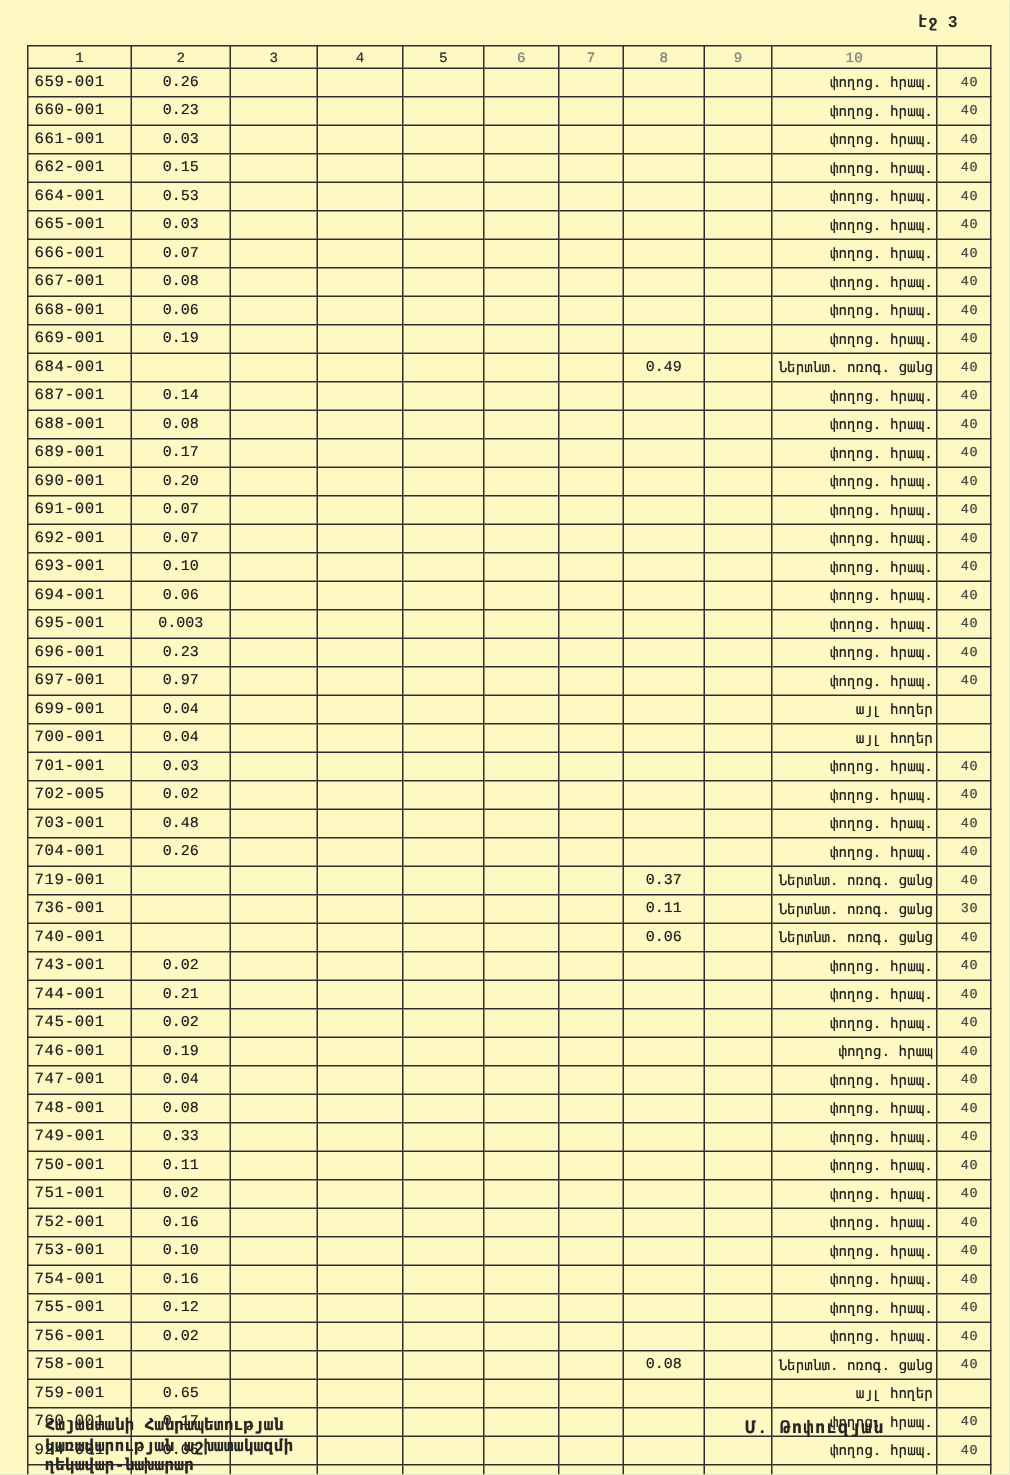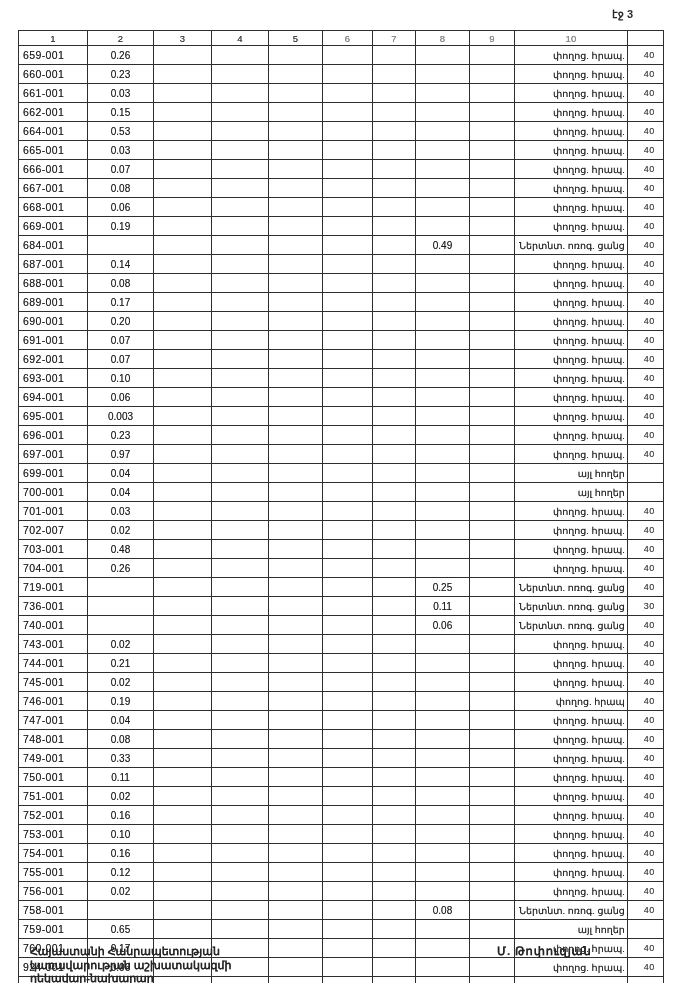--- a/index.html
+++ b/index.html
@@ -1,18 +1,18 @@
 <!DOCTYPE html>
 <html><head>
 <meta charset="utf-8">
 <style>
   html,body{margin:0;padding:0;background:#e8e8e6;}
   .page{
-    position:relative;width:673px;height:983px;background:#ffffff;
-    font-family:Liberation Sans, sans-serif;color:#1f1f1f;overflow:hidden;
+    position:relative;width:673px;height:983px;background:#fef9c3;
+    font-family:Liberation Mono, monospace;color:#1f1f1f;overflow:hidden;
     box-shadow:0 0 4px rgba(0,0,0,.2);
   }
   .page-label{
     position:absolute;top:8px;left:612px;font-size:11px;font-weight:bold;color:#2a2a2a;
   }
   table.land{
     position:absolute;left:18px;top:30px;border-collapse:collapse;table-layout:fixed;
   }
   table.land td, table.land th{
     border:1px solid #2e2e2e;overflow:hidden;white-space:nowrap;
@@ -400,21 +400,21 @@
       <td class="c-num"></td>
       <td class="c-num"></td>
       <td class="c-num"></td>
       <td class="c-num"></td>
       <td class="c-num"></td>
       <td class="c-num"></td>
       <td class="c-use">փողոց. հրապ.</td>
       <td class="c-note">40</td>
     </tr>
         <tr>
-      <td class="c-id">702-007</td>
+      <td class="c-id">702-005</td>
       <td class="c-num">0.02</td>
       <td class="c-num"></td>
       <td class="c-num"></td>
       <td class="c-num"></td>
       <td class="c-num"></td>
       <td class="c-num"></td>
       <td class="c-num"></td>
       <td class="c-num"></td>
       <td class="c-use">փողոց. հրապ.</td>
       <td class="c-note">40</td>
@@ -446,21 +446,21 @@
       <td class="c-note">40</td>
     </tr>
         <tr>
       <td class="c-id">719-001</td>
       <td class="c-num"></td>
       <td class="c-num"></td>
       <td class="c-num"></td>
       <td class="c-num"></td>
       <td class="c-num"></td>
       <td class="c-num"></td>
-      <td class="c-num">0.25</td>
+      <td class="c-num">0.37</td>
       <td class="c-num"></td>
       <td class="c-use">Ներտնտ. ոռոգ. ցանց</td>
       <td class="c-note">40</td>
     </tr>
         <tr>
       <td class="c-id">736-001</td>
       <td class="c-num"></td>
       <td class="c-num"></td>
       <td class="c-num"></td>
       <td class="c-num"></td>

